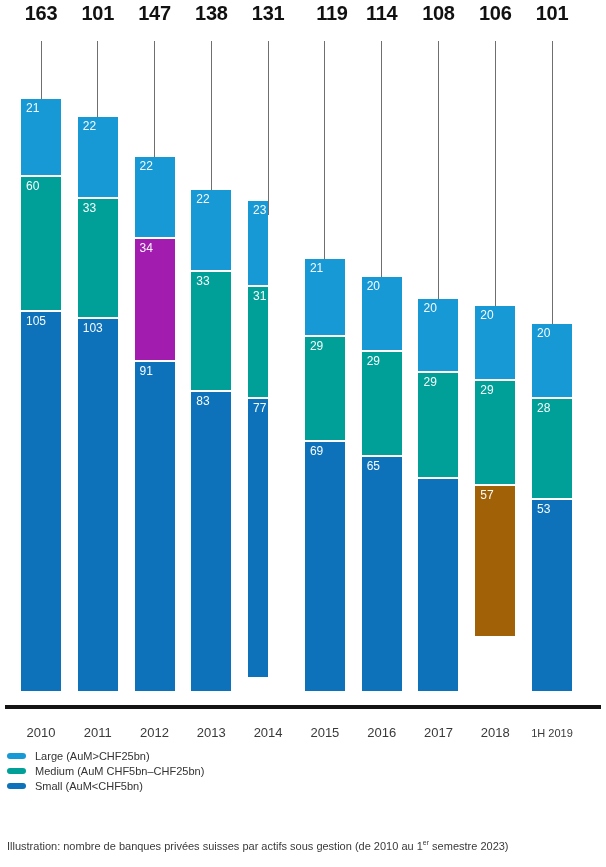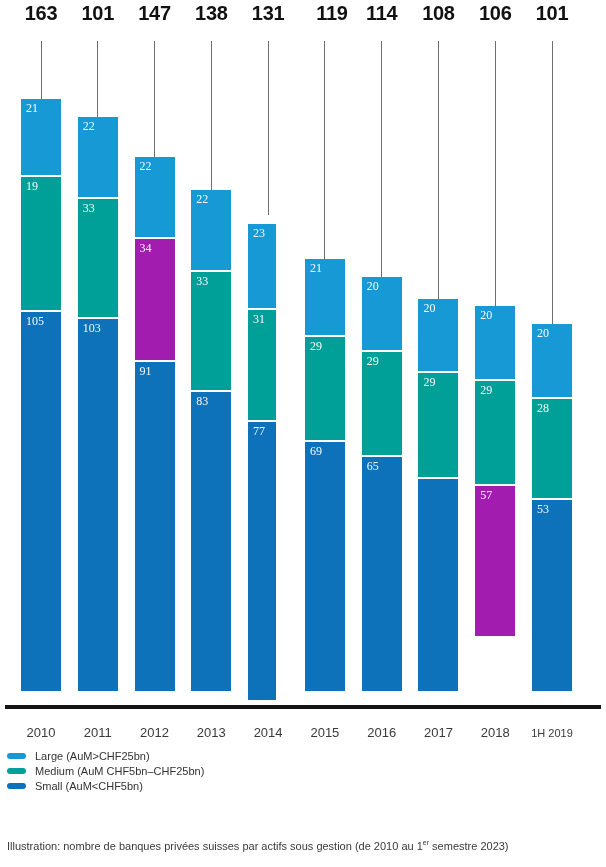--- a/index.html
+++ b/index.html
@@ -7,21 +7,21 @@
     position:relative;width:606px;height:867px;background:#ffffff;
     font-family:"Liberation Sans", sans-serif;overflow:hidden;
   }
   .chart-area{position:absolute;inset:0;}
   .total-label{
     position:absolute;width:60px;text-align:center;
     font-size:20px;font-weight:700;color:#111;letter-spacing:-0.3px;
   }
   .connector{position:absolute;width:1px;background:#6f6f6f;}
   .bar{position:absolute;overflow:hidden;}
-  .segment{box-sizing:border-box;font-family:Liberation Serif, serif;}
+  .segment{box-sizing:border-box;}
   .segment.sep{border-top:2px solid #ffffff;}
   .segval{
     padding:3px 0 0 5px;font-size:12px;line-height:13px;
     color:rgba(255,255,255,0.97);
   }
   .xlabel{
     position:absolute;top:725px;width:80px;text-align:center;
     font-size:13px;color:#3a3a3a;
   }
   .xlabel.small{font-size:11px;top:727px;}
@@ -39,21 +39,21 @@
 <div class="page">
 
   <div class="chart-area" id="chart">
       <div class="total-label" style="left: 11px; top: 2px;">163</div>
       <div class="connector" style="left: 40.5px; top: 41px; height: 57.984px;"></div>
       <div class="bar" style="left: 21px; top: 98.984px; width: 40px; height: 592.016px;">
         <div class="segment" style="height: 76.272px; background: rgb(23, 153, 214);">
           <div class="segval">21</div>
         </div>
         <div class="segment sep" style="height: 134.384px; background: rgb(0, 160, 152);">
-          <div class="segval">19</div>
+          <div class="segval">60</div>
         </div>
         <div class="segment sep" style="height: 405px; background: rgb(13, 114, 185);">
           <div class="segval">105</div>
         </div>
       </div>
       <div class="xlabel" style="left: 1px;">2010</div>
       <div class="total-label" style="left: 67.78px; top: 2px;">101</div>
       <div class="connector" style="left: 97.28px; top: 41px; height: 76.144px;"></div>
       <div class="bar" style="left: 77.78px; top: 117.144px; width: 40px; height: 573.856px;">
         <div class="segment" style="height: 79.904px; background: rgb(23, 153, 214);">
@@ -90,21 +90,21 @@
         <div class="segment sep" style="height: 119.856px; background: rgb(0, 160, 152);">
           <div class="segval">33</div>
         </div>
         <div class="segment sep" style="height: 301.456px; background: rgb(13, 114, 185);">
           <div class="segval">83</div>
         </div>
       </div>
       <div class="xlabel" style="left: 171.34px;">2013</div>
       <div class="total-label" style="left: 238.12px; top: 2px;">131</div>
       <div class="connector" style="left: 267.62px; top: 41px; height: 174.208px;"></div>
-      <div class="bar" style="left: 248.12px; top: 224px; width: 28px; height: 475.792px;">
+      <div class="bar" style="left: 248.12px; top: 201px; width: 20px; height: 475.792px;">
         <div class="segment" style="height: 83.536px; background: rgb(23, 153, 214);">
           <div class="segval">23</div>
         </div>
         <div class="segment sep" style="height: 112.592px; background: rgb(0, 160, 152);">
           <div class="segval">31</div>
         </div>
         <div class="segment sep" style="height: 279.664px; background: rgb(13, 114, 185);">
           <div class="segval">77</div>
         </div>
       </div>
@@ -153,21 +153,21 @@
       <div class="xlabel" style="left: 398.46px;">2017</div>
       <div class="total-label" style="left: 465.24px; top: 2px;">106</div>
       <div class="connector" style="left: 494.74px; top: 41px; height: 265.008px;"></div>
       <div class="bar" style="left: 475.24px; top: 306.008px; width: 40px; height: 384.992px;">
         <div class="segment" style="height: 72.64px; background: rgb(23, 153, 214);">
           <div class="segval">20</div>
         </div>
         <div class="segment sep" style="height: 105.328px; background: rgb(0, 160, 152);">
           <div class="segval">29</div>
         </div>
-        <div class="segment sep" style="height: 152px; background: #a21caf;">
+        <div class="segment sep" style="height: 152px; background: #a16207;">
           <div class="segval">57</div>
         </div>
       </div>
       <div class="xlabel" style="left: 455.24px; text-align: center;">2018</div>
       <div class="total-label" style="left: 522.02px; top: 2px;">101</div>
       <div class="connector" style="left: 551.52px; top: 41px; height: 283.168px;"></div>
       <div class="bar" style="left: 532.02px; top: 324.168px; width: 40px; height: 366.832px;">
         <div class="segment" style="height: 72.64px; background: rgb(23, 153, 214);">
           <div class="segval">20</div>
         </div>

